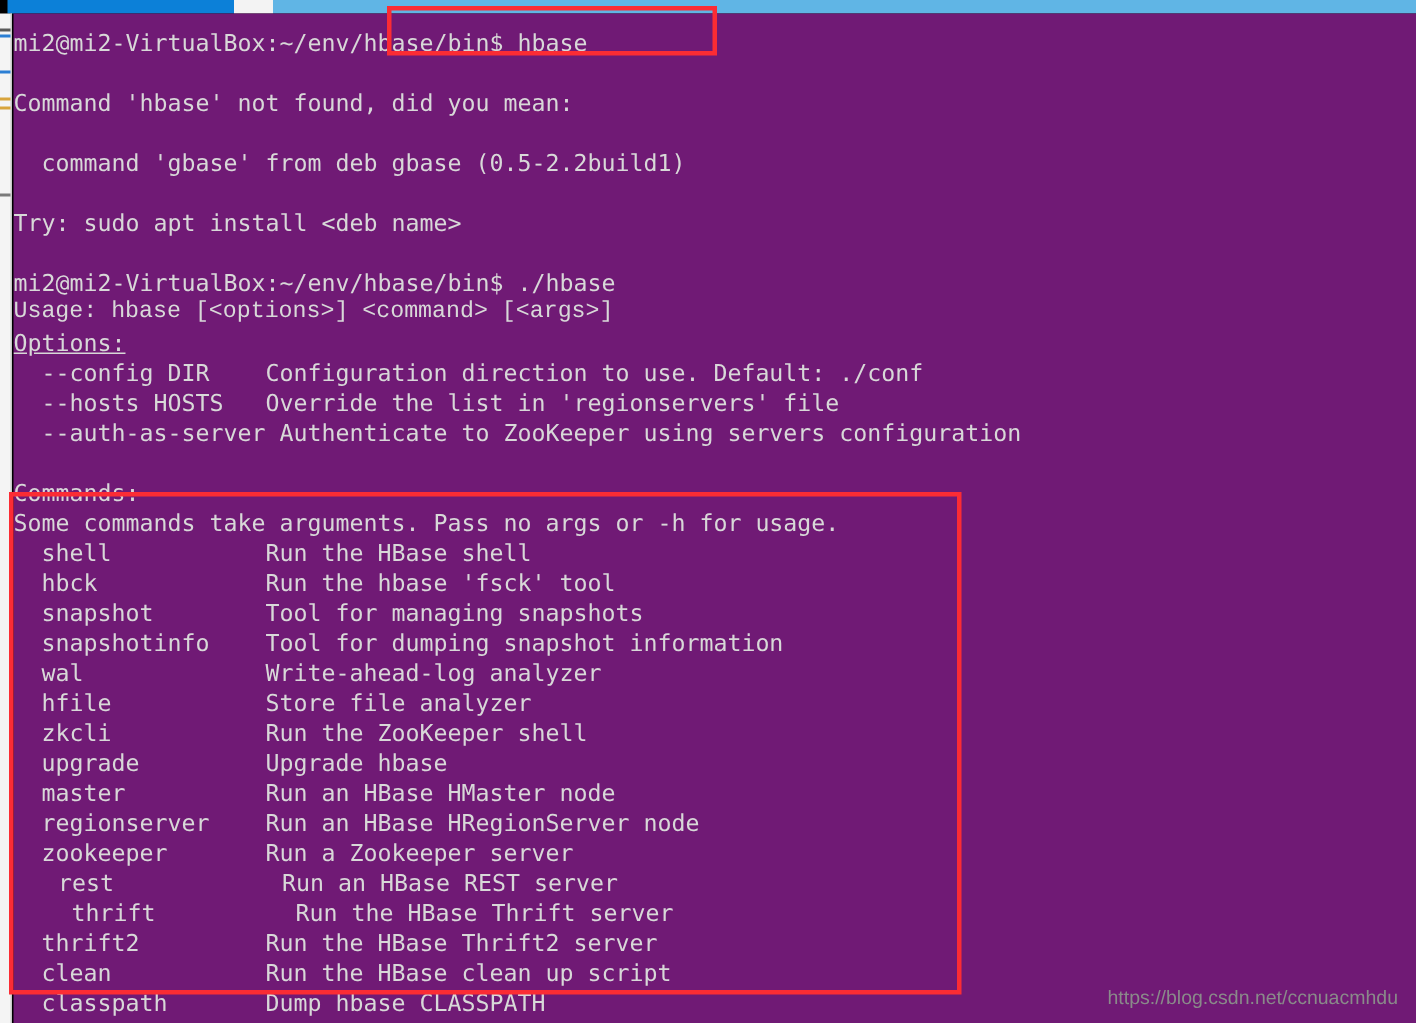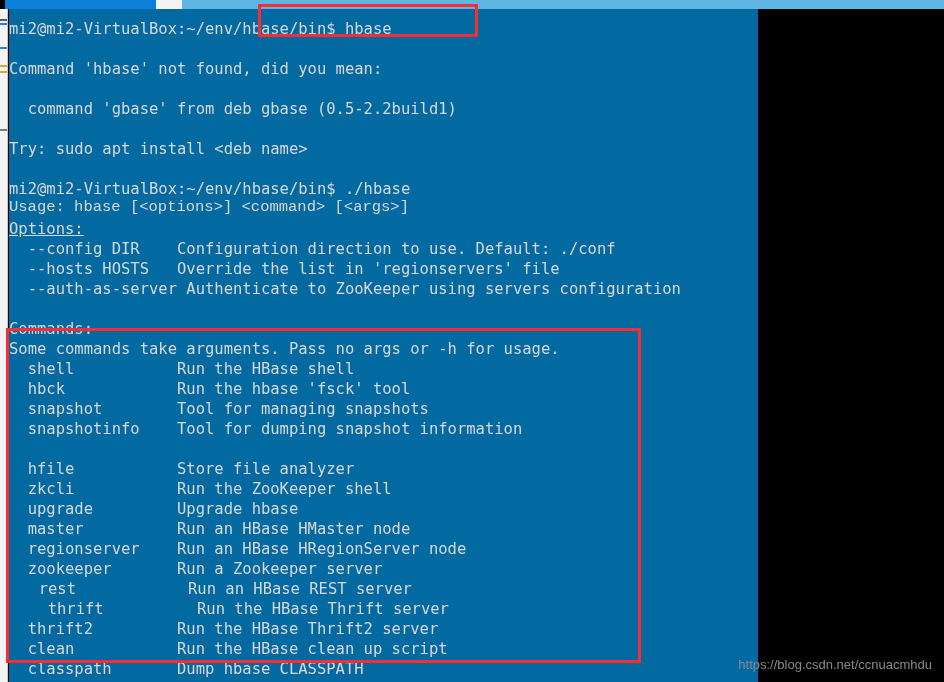--- a/index.html
+++ b/index.html
@@ -51,23 +51,23 @@
   #left-gutter .t2 { top: 14px; background: #2b7fd4; }
   #left-gutter .t3 { top: 38px; background: #2b7fd4; }
   #left-gutter .t4 { top: 56px; background: #d8a43c; }
   #left-gutter .t5 { top: 62px; background: #d8a43c; }
   #left-gutter .t6 { top: 120px; background: #7a7a7a; }
 
   
   #terminal {
     position: absolute;
     left: 9px; top: 9px;
-    width: 749px;
+    width: 935px;
     height: 673px;
-    background: #0369a1;
+    background: #701a75;
     overflow: hidden;
   }
   .tline {
     position: absolute;
     left: 0;
     height: 20px;
     line-height: 20px;
     white-space: pre;
     color: #d8d8d8;
     font-size: 15.5px;
@@ -136,20 +136,21 @@
     <div class="tline" style="top: 230px;">  --config DIR    Configuration direction to use. Default: ./conf</div>
     <div class="tline" style="top: 250px;">  --hosts HOSTS   Override the list in 'regionservers' file</div>
     <div class="tline" style="top: 270px;">  --auth-as-server Authenticate to ZooKeeper using servers configuration</div>
     <div class="tline" style="top: 290px;"></div>
     <div class="tline" style="top: 310px;">Commands:</div>
     <div class="tline" style="top: 330px;">Some commands take arguments. Pass no args or -h for usage.</div>
     <div class="tline" style="top: 350px;">  shell           Run the HBase shell</div>
     <div class="tline" style="top: 370px;">  hbck            Run the hbase 'fsck' tool</div>
     <div class="tline" style="top: 390px;">  snapshot        Tool for managing snapshots</div>
     <div class="tline" style="top: 410px;">  snapshotinfo    Tool for dumping snapshot information</div>
+    <div class="tline" style="top: 430px;">  wal             Write-ahead-log analyzer</div>
     <div class="tline" style="top: 450px;">  hfile           Store file analyzer</div>
     <div class="tline" style="top: 470px;">  zkcli           Run the ZooKeeper shell</div>
     <div class="tline" style="top: 490px;">  upgrade         Upgrade hbase</div>
     <div class="tline" style="top: 510px;">  master          Run an HBase HMaster node</div>
     <div class="tline" style="top: 530px;">  regionserver    Run an HBase HRegionServer node</div>
     <div class="tline" style="top: 550px;">  zookeeper       Run a Zookeeper server</div>
     <div class="tline" style="top: 570px; padding-left: 11px;">  rest            Run an HBase REST server</div>
     <div class="tline" style="top: 590px; padding-left: 20px;">  thrift          Run the HBase Thrift server</div>
     <div class="tline" style="top: 610px;">  thrift2         Run the HBase Thrift2 server</div>
     <div class="tline" style="top: 630px;">  clean           Run the HBase clean up script</div>

